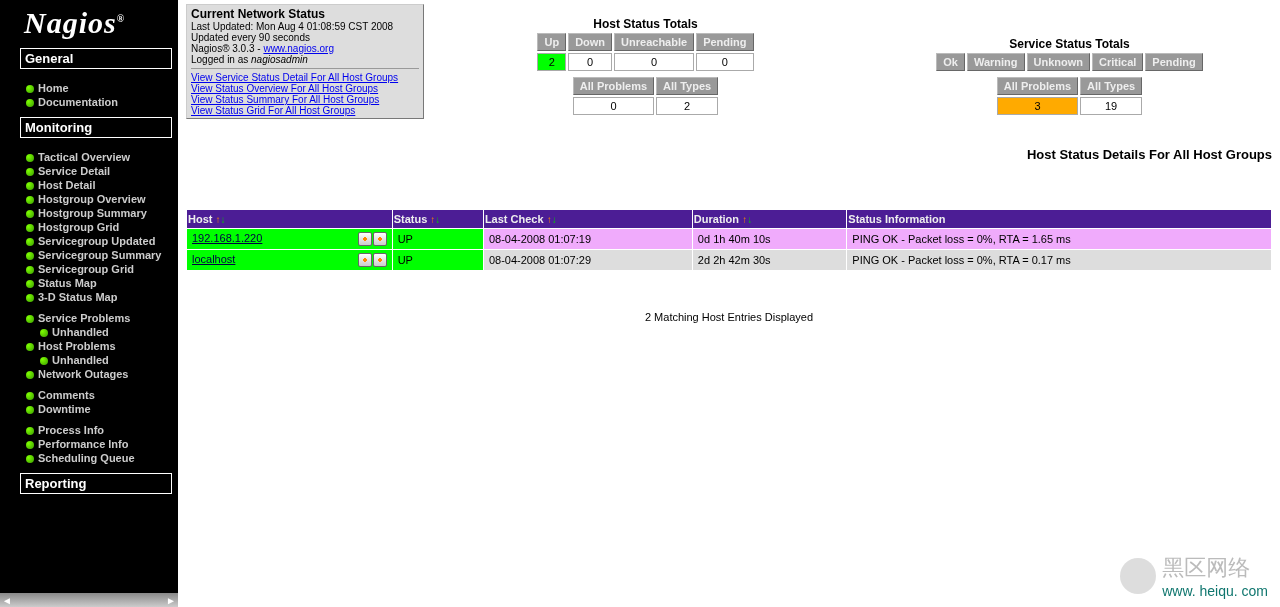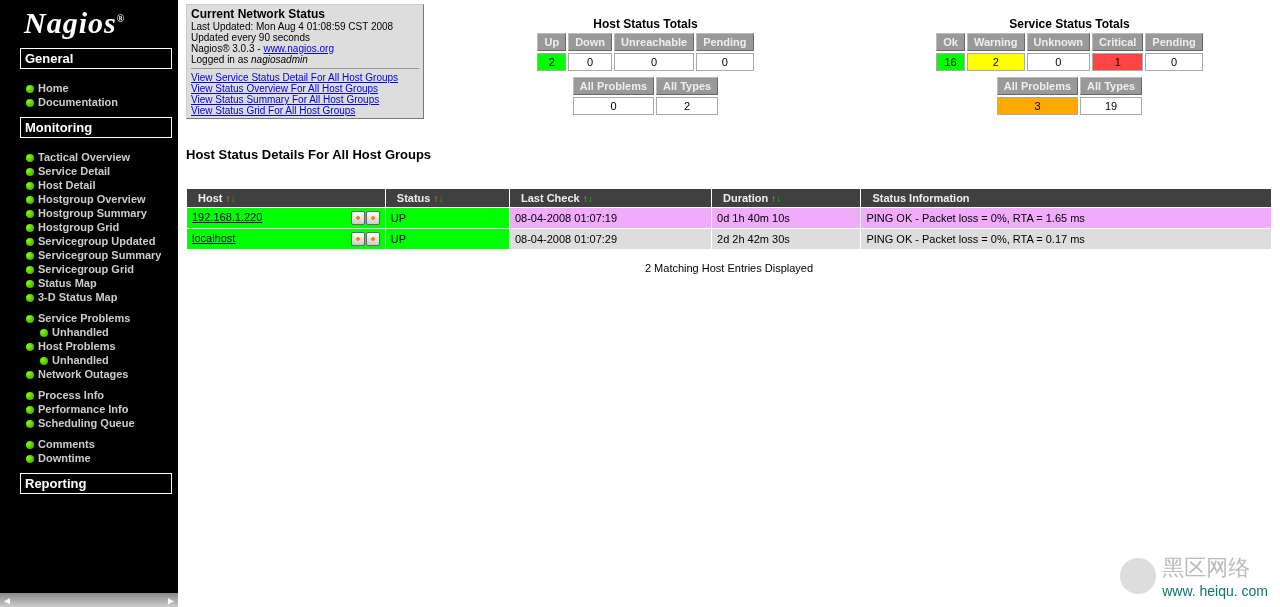--- a/index.html
+++ b/index.html
@@ -27,32 +27,32 @@
 .totals-title{font-weight:bold;font-size:12px;}
 .totals-tables{display:inline-block}
 table.totals{border-collapse:separate;border-spacing:2px;margin:0 auto}
 table.totals th{background:#999;color:#eee;font-size:11px;padding:2px 6px;border:1px outset #bbb;font-weight:bold}
 table.totals td{background:#fff;border:1px solid #aaa;text-align:center;font-size:11px;padding:2px 6px}
 .bg-up{background:#0f0 !important}
 .bg-ok{background:#0f0 !important}
 .bg-warn{background:#ff0 !important}
 .bg-crit{background:#f44 !important}
 .bg-orange{background:#fa0 !important}
-h2.page-title{text-align:left;font-size:13px;font-weight:bold;margin:28px 0 26px 0}
+h2.page-title{text-align:right;font-size:13px;font-weight:bold;margin:28px 0 47px 0}
 table.status{width:100%;border-collapse:separate;border-spacing:1px;font-size:11px}
-table.status th{background:#404040;color:#eee;text-align:left;padding:3px 11px;font-weight:bold;font-size:11px}
+table.status th{background:#4c1d95;color:#eee;text-align:left;padding:3px 1px;font-weight:bold;font-size:11px}
 table.status td{background:#f0abfc;padding:3px 5px}
 table.status tr:nth-child(even) td{background:#ddd}
 table.status td.host{background:#0f0 !important}
 table.status td.host a{color:#004;}
 table.status td.up{background:#0f0 !important}
 .sort-arrows{font-size:10px}
 .sort-arrows .up{color:#f80}
 .sort-arrows .dn{color:#0c0}
-.matching{text-align:center;font-size:11px;margin-top:12px}
+.matching{text-align:center;font-size:11px;margin-top:40px}
 .icon-cell{float:right}
 .mini-icon{display:inline-block;width:14px;height:14px;border:1px solid #666;background:linear-gradient(#fff,#ccc);border-radius:2px;vertical-align:middle;margin-left:1px;position:relative}
 .mini-icon::after{content:"";position:absolute;inset:2px;background:radial-gradient(circle,#f80 30%,transparent 31%)}
 .watermark{position:absolute;bottom:8px;right:12px;color:#bbb;font-size:22px;font-family:"Microsoft YaHei",sans-serif;display:flex;align-items:center;gap:6px;pointer-events:none}
 .watermark .mush{width:36px;height:36px;border-radius:50%;background:#ddd;position:relative}
 .watermark small{font-size:14px;display:block;color:#0f766e}
 </style>
 </head>
 <body>
 
@@ -79,28 +79,28 @@
       <li><span class="bullet"></span><a href="#">Status Map</a></li>
       <li><span class="bullet"></span><a href="#">3-D Status Map</a></li>
     </ul>
   <ul class="nav" id="nav-problems">
       <li><span class="bullet"></span><a href="#">Service Problems</a></li>
       <li class="sub"><span class="bullet"></span><a href="#">Unhandled</a></li>
       <li><span class="bullet"></span><a href="#">Host Problems</a></li>
       <li class="sub"><span class="bullet"></span><a href="#">Unhandled</a></li>
       <li><span class="bullet"></span><a href="#">Network Outages</a></li>
     </ul>
+  <ul class="nav" id="nav-extras">
+      <li><span class="bullet"></span><a href="#">Comments</a></li>
+      <li><span class="bullet"></span><a href="#">Downtime</a></li>
+    </ul>
   <ul class="nav" id="nav-process">
       <li><span class="bullet"></span><a href="#">Process Info</a></li>
       <li><span class="bullet"></span><a href="#">Performance Info</a></li>
       <li><span class="bullet"></span><a href="#">Scheduling Queue</a></li>
-    </ul>
-  <ul class="nav" id="nav-extras">
-      <li><span class="bullet"></span><a href="#">Comments</a></li>
-      <li><span class="bullet"></span><a href="#">Downtime</a></li>
     </ul>
 
   <div class="section-head">Reporting</div>
 
   <div class="scroll-hint">
       <span>◄</span>
       <span>►</span>
     </div>
 </div>
 
@@ -159,27 +159,20 @@
       <div class="totals-title">Service Status Totals</div>
       <div class="totals-tables">
         <table class="totals">
             <tbody>
               <tr id="st-head">
                 <th>Ok</th>
                 <th>Warning</th>
                 <th>Unknown</th>
                 <th>Critical</th>
                 <th>Pending</th>
-              </tr>
-              <tr id="st-vals">
-                <td class="bg-ok">16</td>
-                <td class="bg-warn">2</td>
-                <td>0</td>
-                <td class="bg-crit">1</td>
-                <td>0</td>
               </tr>
             </tbody>
           </table>
         <table class="totals" style="margin-top:2px">
             <tbody>
               <tr id="st-shead">
                 <th>All Problems</th>
                 <th>All Types</th>
               </tr>
               <tr id="st-svals">

